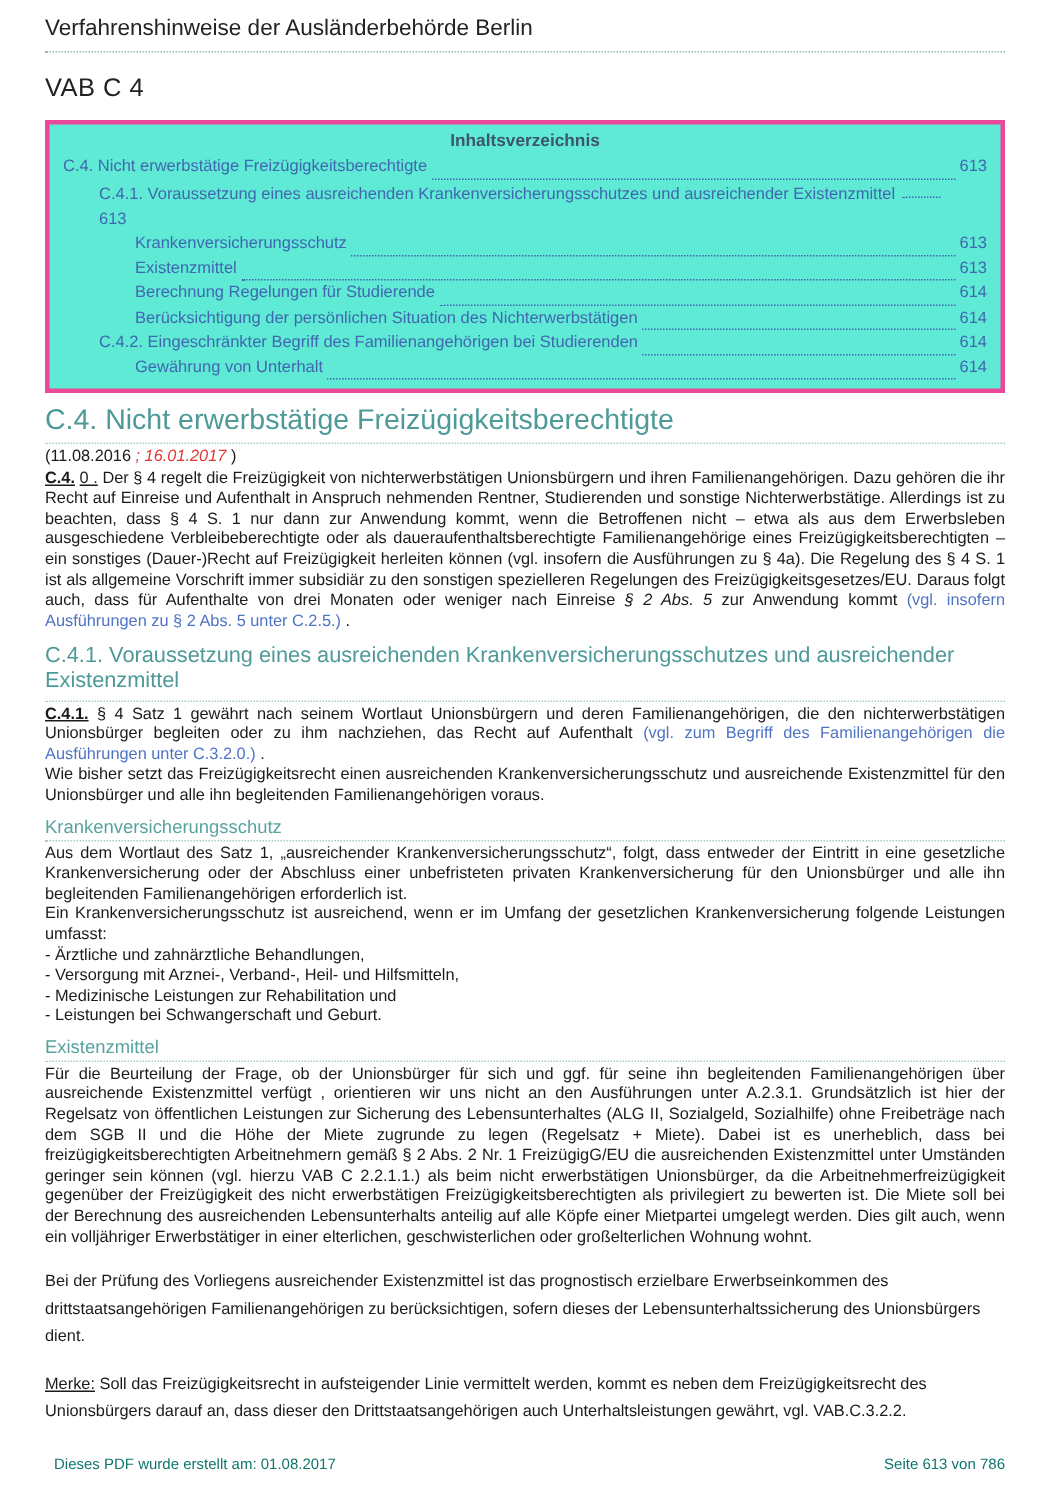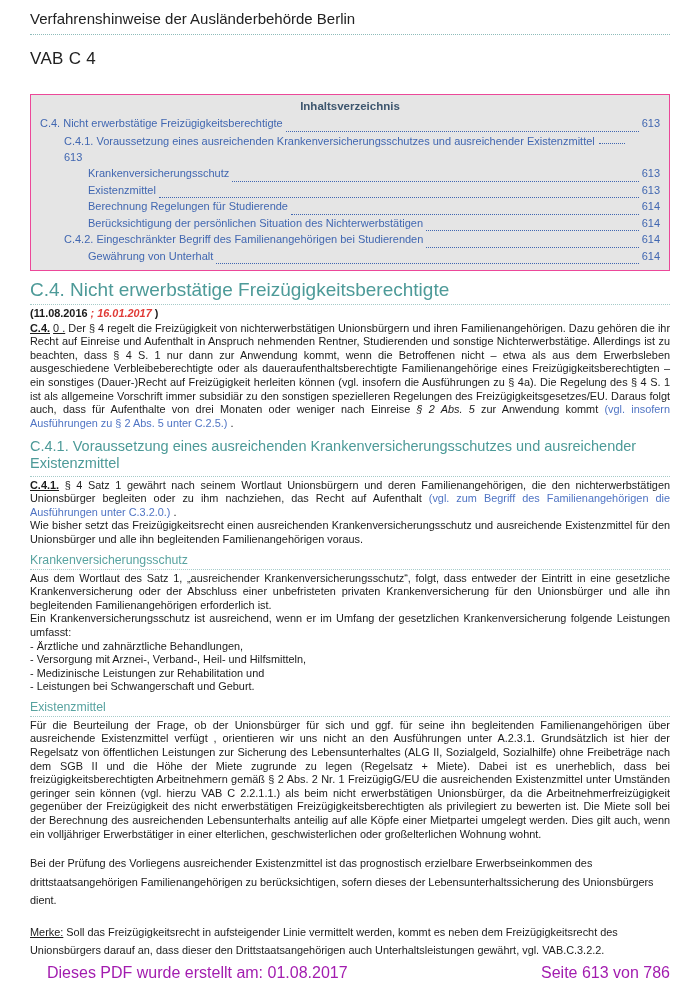--- a/index.html
+++ b/index.html
@@ -3,21 +3,21 @@
 <meta charset="utf-8">
 <style>
   * { margin:0; padding:0; box-sizing:border-box; }
   html,body { background:#ffffff; }
   body { width:700px; font-family:"Liberation Sans", sans-serif; color:#1b1b1b; }
   .page { position:relative; width:700px; height:990px; overflow:hidden; background:#fff; padding:10px 30px 0 30px; }
 
   .header-title { font-size:15px; color:#222; padding-bottom:7px; border-bottom:1px dotted #8ebcba; }
   .doc-title { font-size:17px; font-weight:400; color:#222; margin-top:14px; letter-spacing:0.3px; }
 
-  .toc-box { margin-top:25px; border:1px solid #ec4899; background:#e5e5e5; padding:5px 9px 6px 9px; }
+  .toc-box { margin-top:11px; border:3px solid #ec4899; background:#5eead4; padding:5px 9px 6px 9px; }
   .toc-title { text-align:center; font-weight:700; font-size:11.5px; color:#3d566e; margin-bottom:3px; }
   .toc-row { display:flex; align-items:flex-end; color:#4167b1; font-size:11px; line-height:16.5px; cursor:pointer; }
   .toc-row .toc-label { white-space:nowrap; }
   .toc-row.lvl1 { padding-left:24px; }
   .toc-row.lvl2 { padding-left:48px; }
   .toc-dots { flex:1; border-bottom:1.5px dotted #4167b1; margin:0 3px; height:12.5px; min-width:14px; }
   .toc-page { white-space:nowrap; }
   .toc-row.wrap { display:block; }
   .toc-row.wrap .toc-label { white-space:normal; }
   .toc-row.wrap .toc-dots { display:inline-block; width:26px; height:12.5px; margin-left:4px; }
@@ -25,30 +25,30 @@
 
   #content { margin-top:8px; }
   .hd { color:#4d9a98; border-bottom:1px dotted #a5cbc9; font-weight:400; }
   .h1 { font-size:19px; padding-bottom:3px; margin-bottom:2px; }
   .h2 { font-size:14.5px; margin-top:8px; padding-bottom:3px; margin-bottom:2px; line-height:1.18; }
   .h3 { font-size:12.3px; margin-top:6px; padding-bottom:2px; margin-bottom:2px; color:#58a3a0; }
 
   .p, .p2, .bline, .dateline { font-size:10.9px; line-height:13.6px; color:#1b1b1b; }
   .p { text-align:justify; }
   .p2 { line-height:18.5px; margin-top:13px; }
-  .dateline { margin-bottom:1px;font-weight:bold; }
+  .dateline { margin-bottom:1px; }
 
   .sb { font-weight:400; }
   .sbu { font-weight:700; text-decoration:underline; }
   .su { text-decoration:underline; }
   .si { font-style:italic; }
   .sred { color:#e03a36; font-style:italic; }
   .slink { color:#4f74c4; cursor:pointer; }
 
-  .footer { position:absolute; left:47px; right:30px; bottom:8px; display:flex; justify-content:space-between; font-size:16px; color:#a21caf; background:#fff; padding-top:3px; }
+  .footer { position:absolute; left:36px; right:30px; bottom:8px; display:flex; justify-content:space-between; font-size:10px; color:#0f766e; background:#fff; padding-top:3px; }
 </style>
 </head>
 <body>
 
 <div class="page">
   <div class="header">
     <div class="header-title">Verfahrenshinweise der Ausländerbehörde Berlin</div>
   </div>
 
   <div class="doc-title">VAB C 4</div>

